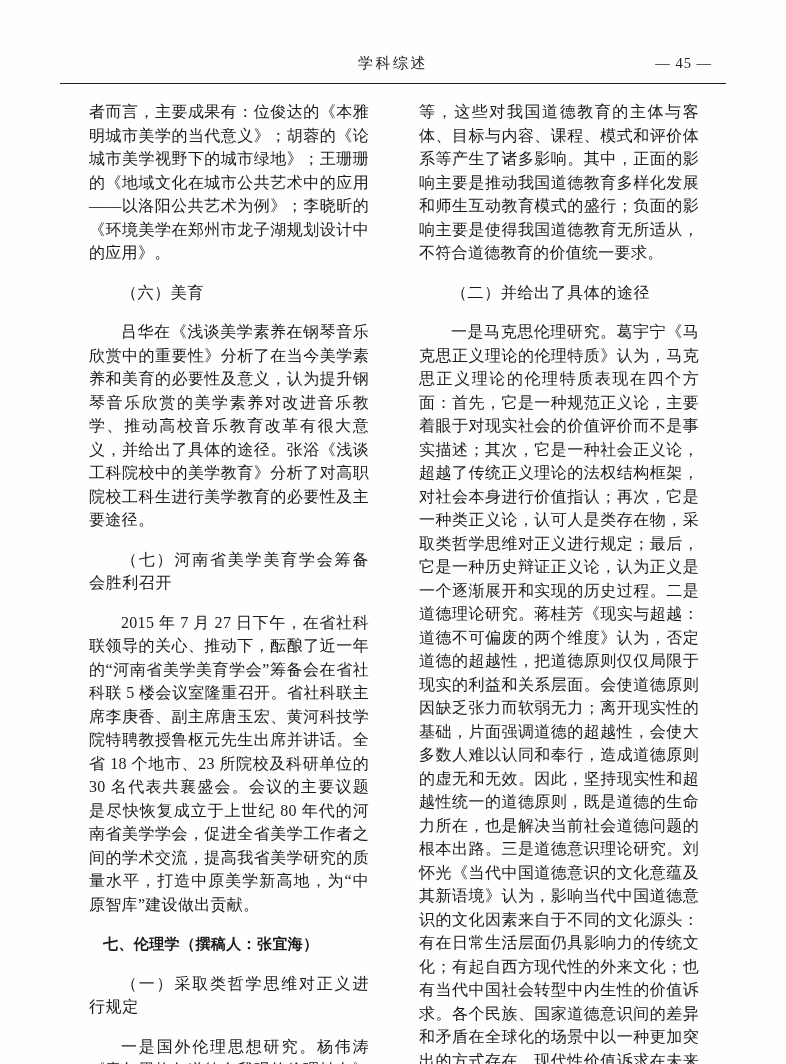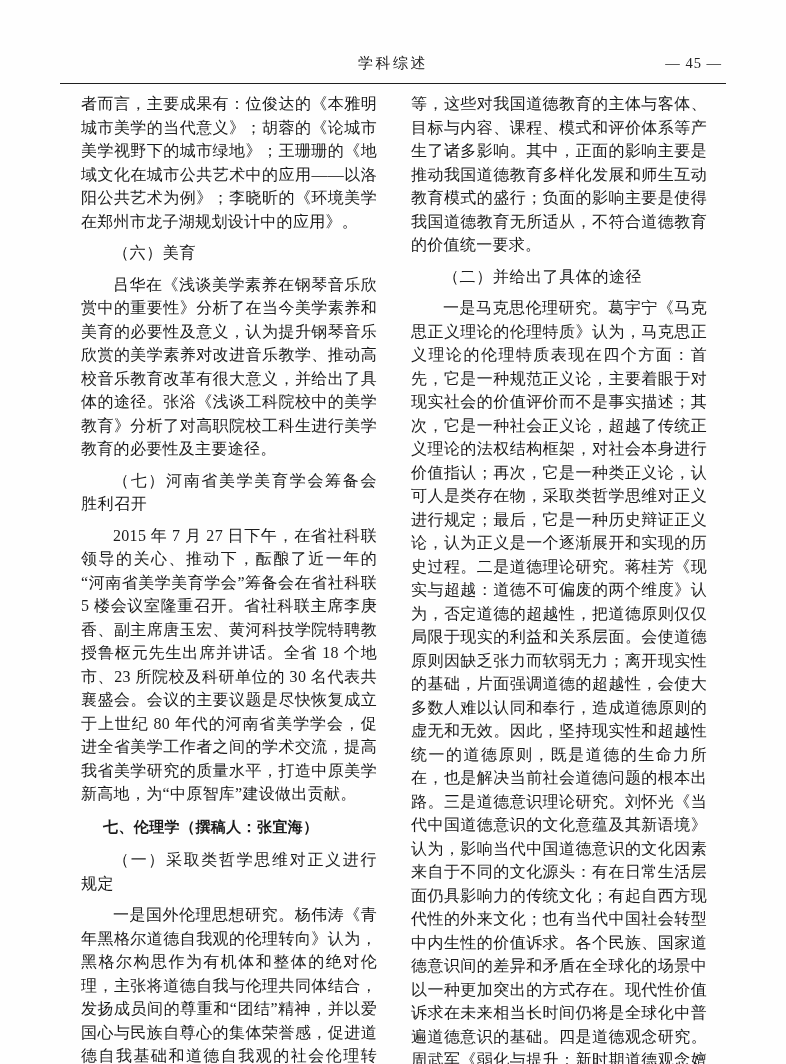--- a/index.html
+++ b/index.html
@@ -31,21 +31,21 @@
     position: absolute;
     left: 0;
     right: 0;
     text-align: center;
     font-size: 15px;
     letter-spacing: 2.5px;
     color: #222;
   }
   .page-number {
     position: absolute;
-    right: 4px;
+    right: 14px;
     top: 1px;
     font-size: 14.5px;
     letter-spacing: 1px;
     color: #222;
   }
   .header-rule {
     margin-top: 3px;
     border-top: 1.6px solid #1f1f1f;
     height: 0;
   }
@@ -55,21 +55,21 @@
     left: 73px;
     width: 642px;
     display: flex;
     gap: 18px;
   }
   .column {
     width: 312px;
     flex: 0 0 312px;
   }
   .para {
-    margin: 8px;
+    margin: 16px;
     font-size: 16px;
     line-height: 23.5px;
     letter-spacing: 0.3px;
     text-align: justify;
     text-justify: inter-ideograph;
     text-indent: 2em;
     color: #1b1b1b;
   }
   .para.cont {
     text-indent: 0;

